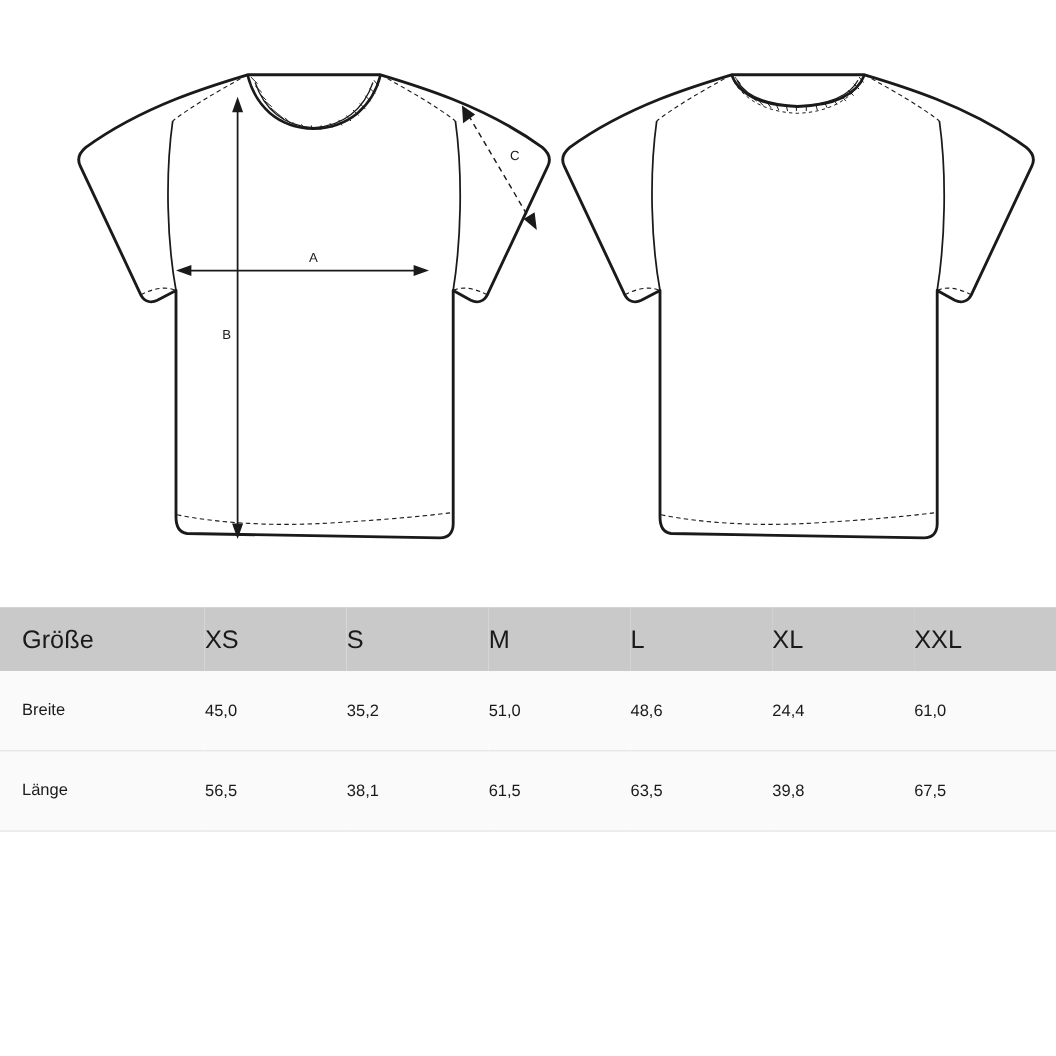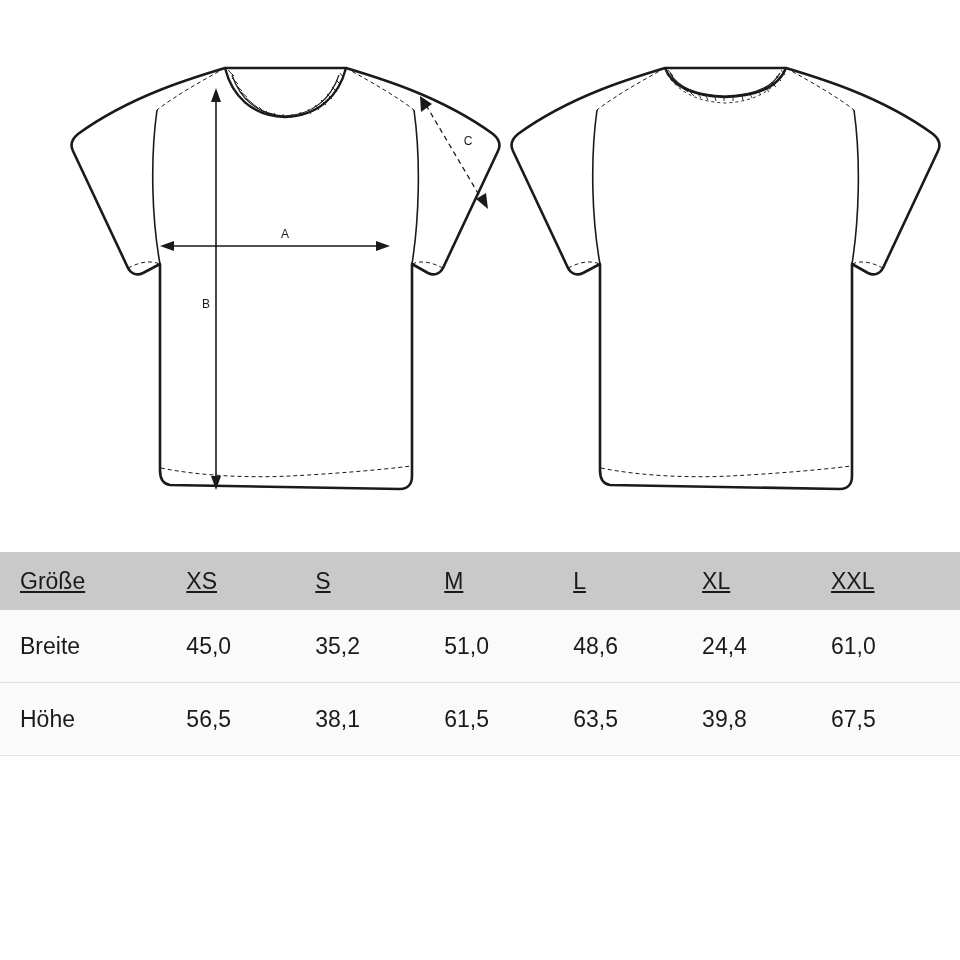--- a/index.html
+++ b/index.html
@@ -36,31 +36,30 @@
     width: 960px;
     border-collapse: collapse;
     table-layout: fixed;
   }
   .size-table td, .size-table th {
     padding: 0;
     margin: 0;
   }
   .size-table tr.header-row {
     background: #c9c9c9;
-    text-decoration: underline;
   }
   .size-table tr.header-row td {
     height: 58px;
     font-size: 23px;
     font-weight: normal;
     color: #1a1a1a;
   }
   .size-table tr.data-row td {
     height: 72px;
-    font-size: 23px;
+    font-size: 15px;
     background: #fafafa;
     border-bottom: 1px solid #e2e2e2;
   }
   .size-table tr.data-row.last td {
     border-bottom: none;
   }
   .label-cell {
     text-align: left;
     padding-left: 20px !important;
     line-height: 1.15;
@@ -237,21 +236,21 @@
         <td class="label-cell col-label">Breite</td>
         <td class="val-cell col-v">45,0</td>
         <td class="val-cell col-v">35,2</td>
         <td class="val-cell col-v">51,0</td>
         <td class="val-cell col-v">48,6</td>
         <td class="val-cell col-v">24,4</td>
         <td class="val-cell col-v">61,0</td>
       </tr>
 
       <tr class="data-row">
-        <td class="label-cell col-label">Höhe</td>
+        <td class="label-cell col-label">Länge</td>
         <td class="val-cell col-v">56,5</td>
         <td class="val-cell col-v">38,1</td>
         <td class="val-cell col-v">61,5</td>
         <td class="val-cell col-v">63,5</td>
         <td class="val-cell col-v">39,8</td>
         <td class="val-cell col-v">67,5</td>
       </tr>
 
     </tbody>
   </table>

